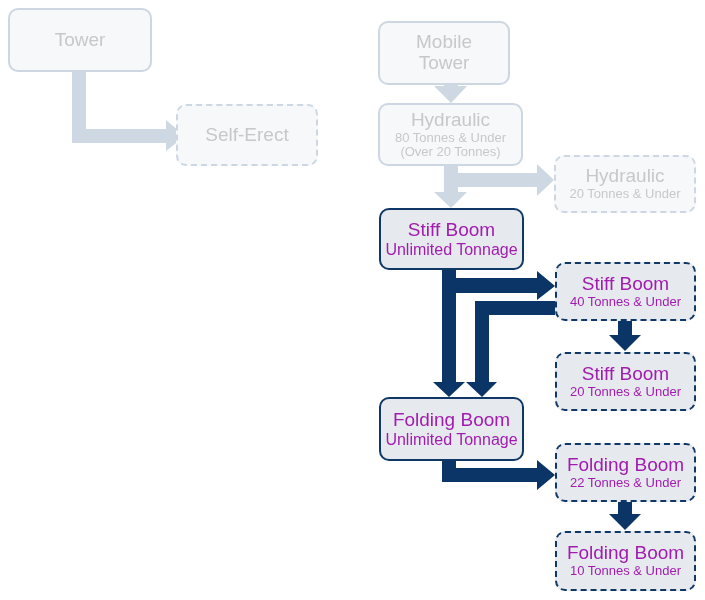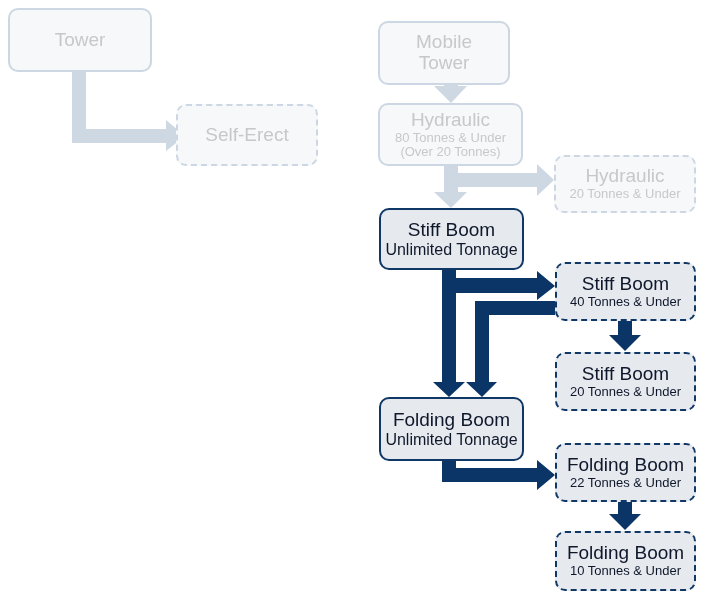--- a/index.html
+++ b/index.html
@@ -4,21 +4,21 @@
 <style>
   html, body { margin:0; padding:0; background:#ffffff; }
   body { width:705px; height:600px; position:relative; overflow:hidden;
          font-family:"Liberation Sans", sans-serif; }
   svg.arrows { position:absolute; left:0; top:0; width:705px; height:600px; }
   .box { position:absolute; box-sizing:border-box; border-radius:10px;
          display:flex; flex-direction:column; align-items:center; justify-content:center;
          text-align:center; line-height:1.1; }
   .faded { background:#f7f8fa; border:2px solid #ccd7e3; color:#c8c8c8; }
   .faded.dashed { border:2px dashed #ccd7e3; }
-  .active { background:#e6eaef; border:2px solid #103866; color:#0f172a; }
+  .active { background:#e6eaef; border:2px solid #103866; color:#a21caf; }
   .active.dashed { border:2px dashed #103866; }
   .t-big { font-size:19px; }
   .t-sm { font-size:13px;text-align:right; }
   .t-xs { font-size:16px; }
 </style>
 </head>
 <body>
 
 <svg class="arrows" viewBox="0 0 705 600">
 

